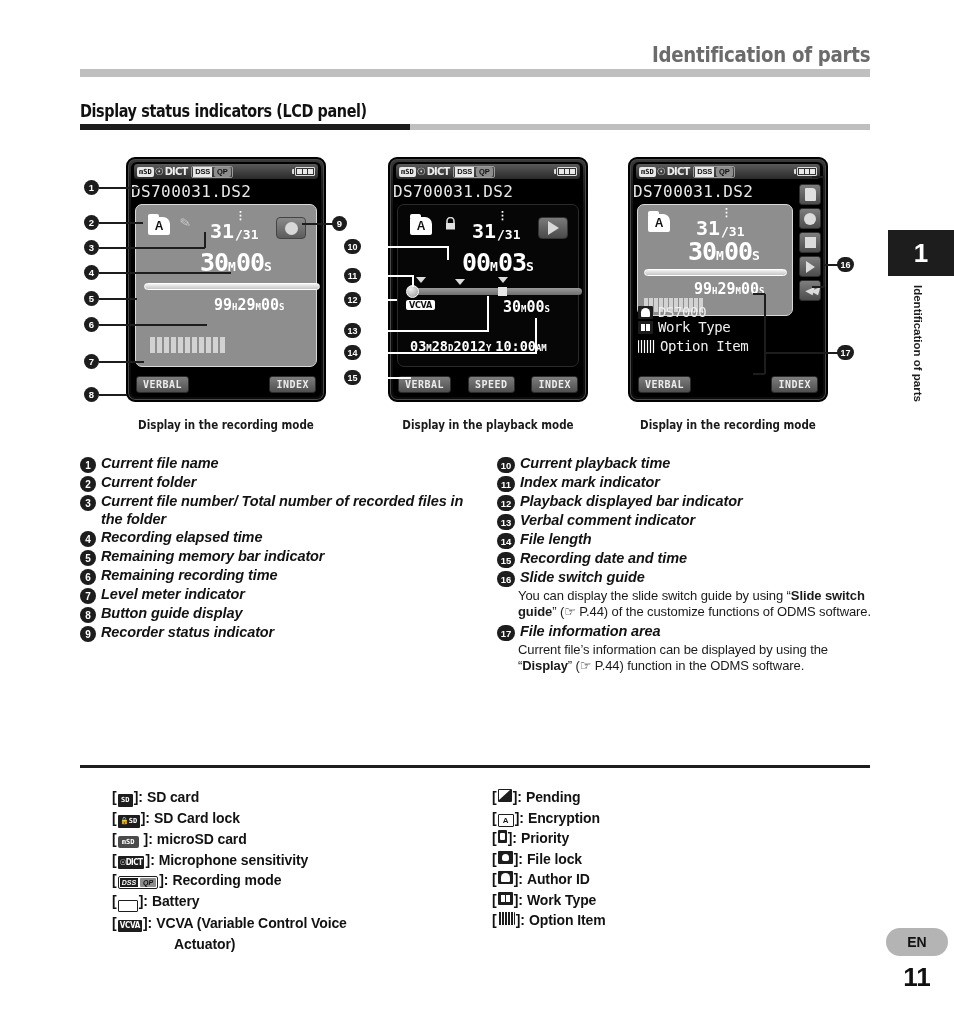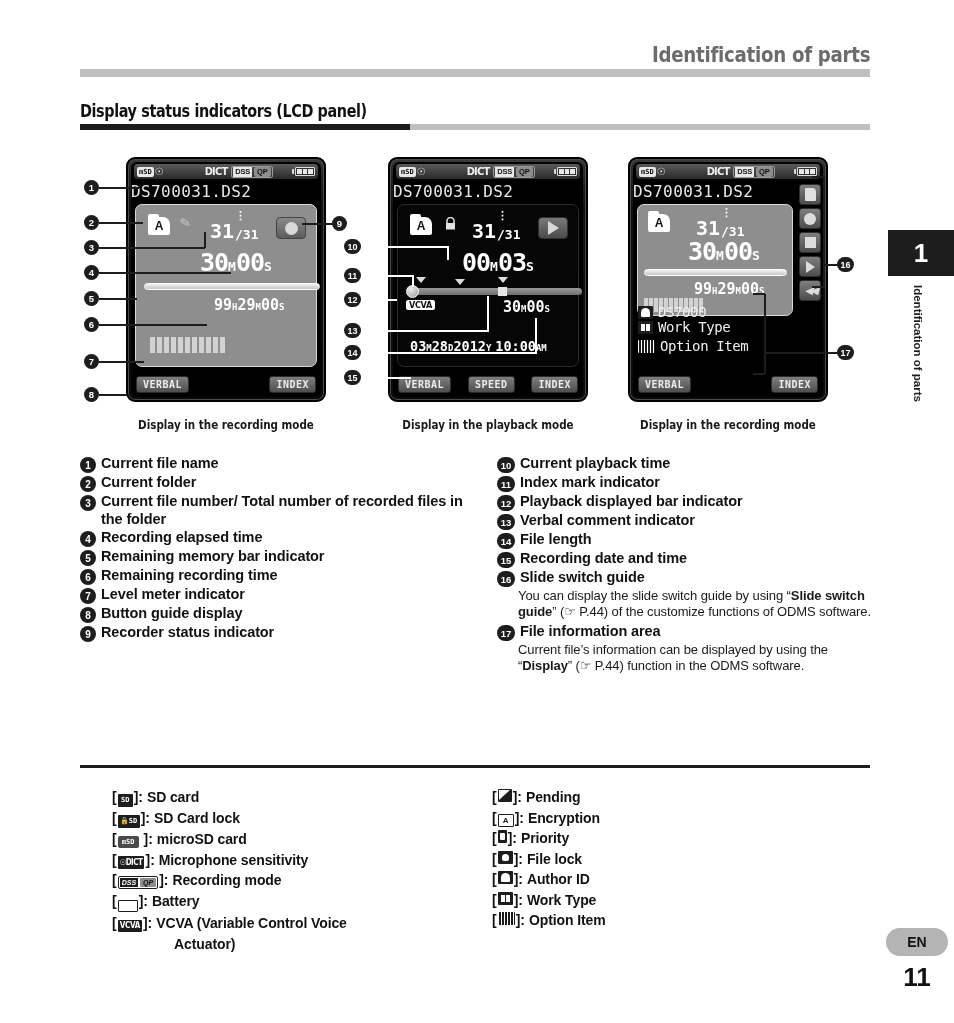--- a/index.html
+++ b/index.html
@@ -89,21 +89,21 @@
     border-radius: 4px; border:1px solid #000;
     display: flex; align-items: center; padding: 0 3px;
   }
   .msd-chip {
     background:#e8e8e8; color:#111; font-size:7px; font-weight:bold;
     border-radius:2px; padding:0 2px; line-height:10px;
     font-family:"DejaVu Sans Mono", monospace;
   }
   .mic-glyph { color:#e8e8e8; font-size:10px; margin:0 1px; line-height:1; }
   .dict-txt { color:#eee; font-size:11px; font-weight:bold; letter-spacing:-0.8px;
-              font-family:"DejaVu Sans Condensed","Liberation Sans Narrow",sans-serif;margin-left:40px; }
+              font-family:"DejaVu Sans Condensed","Liberation Sans Narrow",sans-serif; }
   .modebox { border:1px solid #9a9a9a; border-radius:2px; margin-left:4px; display:flex; gap:2px; padding:0 1px; }
   .dss-chip { background:#e8e8e8; color:#111; font-size:7.5px; font-weight:bold; padding:0 2px; line-height:10px; letter-spacing:-0.3px; }
   .qp-chip  { background:#8d8d8d; color:#111; font-size:7.5px; font-weight:bold; padding:0 3px; line-height:10px; border-radius:2px;}
   .batt { margin-left:auto; display:flex; align-items:center; }
   .batt-body { width:20px; height:9px; border:1px solid #ddd; border-radius:1px; display:flex; gap:1px; padding:1px; background:#333;}
   .batt-seg { flex:1; background:#e8e8e8; }
   .batt-tip { width:2px; height:5px; background:#ddd; margin-right:1px; border-radius:1px 0 0 1px;}
 
   
   .fname {
@@ -265,20 +265,21 @@
   .lrow { display:flex; align-items:flex-start; margin-bottom:1px; }
   .lbullet {
     flex:none; width:16px;height:16px;border-radius:50%;
     background:#1d1d1d;color:#fff;font-size:10px;font-weight:bold;
     display:flex;align-items:center;justify-content:center; margin-right:5px; margin-top:2px;
   }
   .lbullet.w { width:18px; border-radius:9px; font-size:9.5px; }
   .ltext {
     font-size:14.5px; font-weight:bold; color:#121212; line-height:17.5px;
     letter-spacing:-0.1px;
+    font-style:italic;
   }
   .ldesc {
     font-size:13px; font-weight:normal; color:#1a1a1a; line-height:16px;
     margin-left:21px; letter-spacing:-0.1px;
   }
   .ldesc b { font-weight:bold; }
 
   
   .gloss-rule { position:absolute; left:80px; top:765px; width:790px; height:2.5px; background:#1d1d1d; }
   .gloss { position:absolute; }

